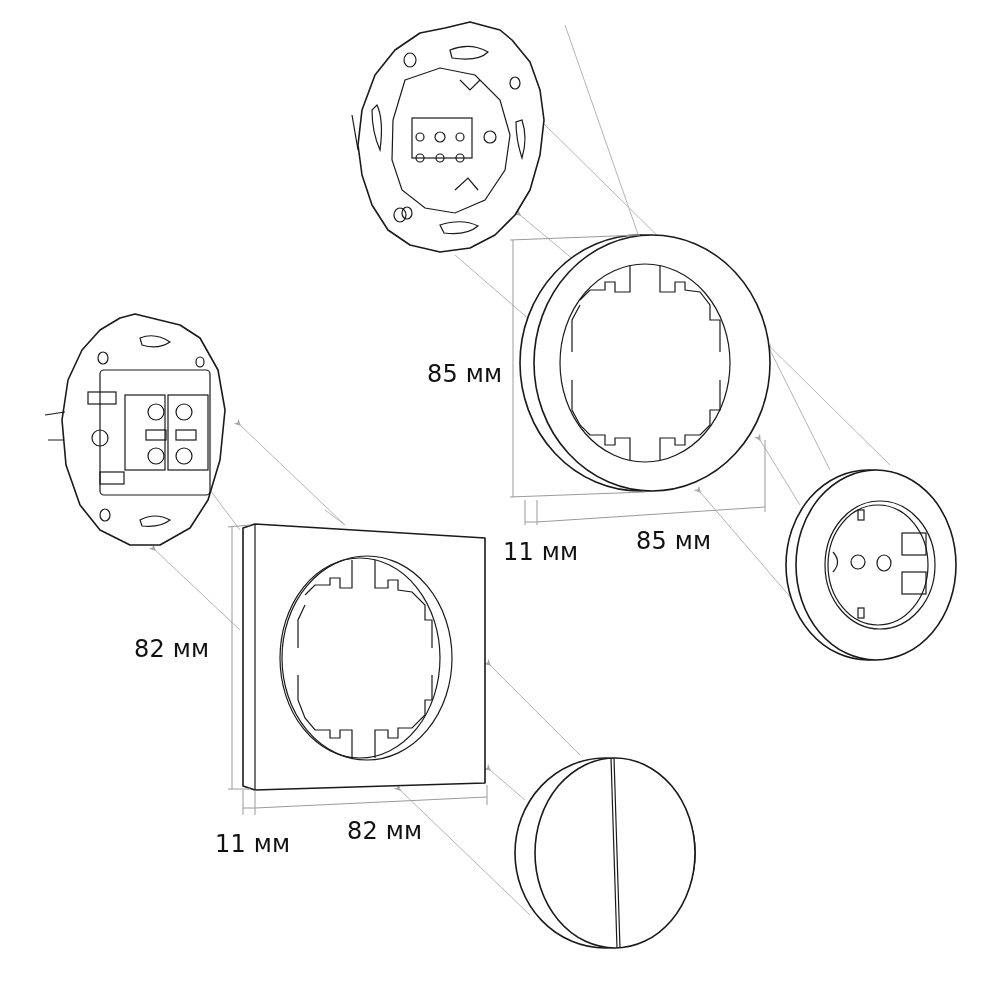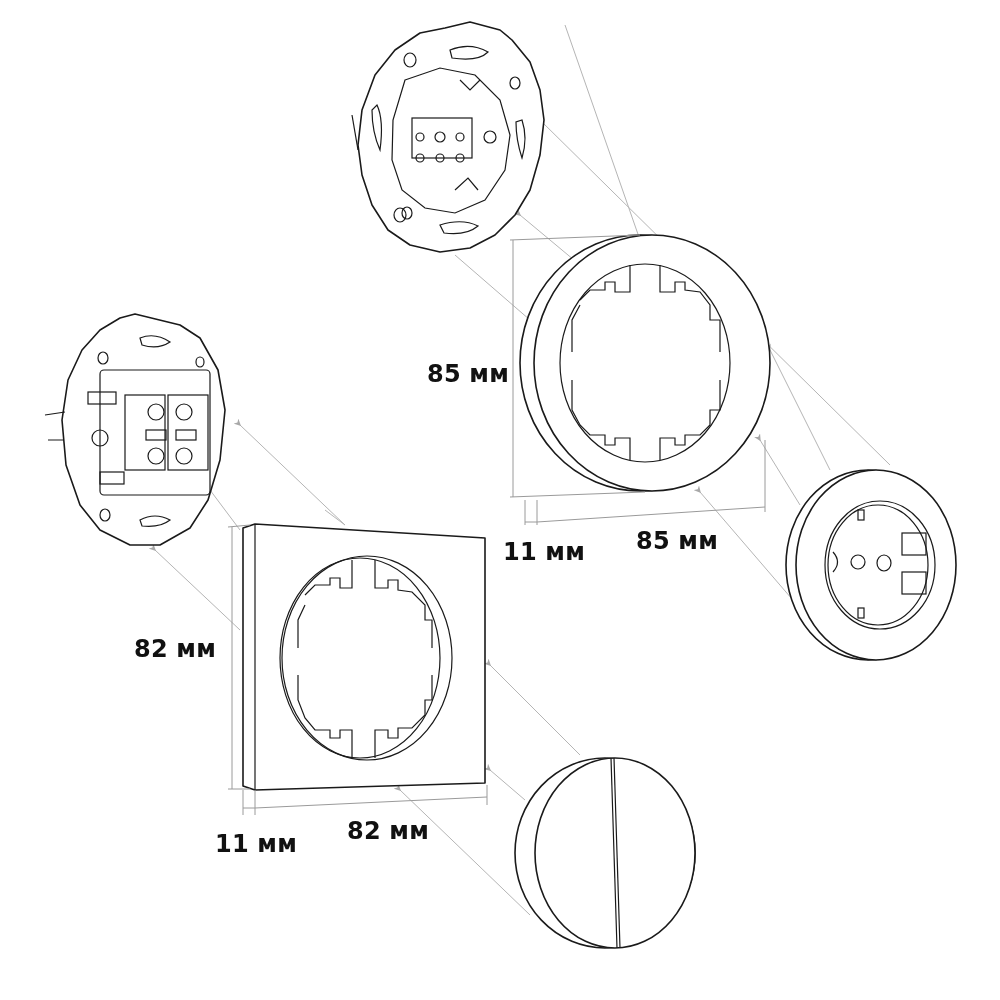--- a/index.html
+++ b/index.html
@@ -3,21 +3,21 @@
   <meta charset="utf-8">
   <style>
     html, body { margin: 0; padding: 0; background: #ffffff; }
     body { width: 1000px; height: 1000px; position: relative; overflow: hidden; font-family: "DejaVu Sans", "Liberation Sans", sans-serif; }
     svg.canvas { position: absolute; left: 0; top: 0; width: 1000px; height: 1000px; }
     .ink { fill: #ffffff; stroke: #1a1a1a; stroke-width: 1.6; stroke-linejoin: round; }
     .ink-thin { fill: none; stroke: #1a1a1a; stroke-width: 1.2; }
     .guide { fill: none; stroke: #b5b5b5; stroke-width: 1; }
     .dim { fill: none; stroke: #9a9a9a; stroke-width: 1; }
     .arrow { fill: #a8a8a8; }
-    .label { position: absolute; font-size: 24px; color: #111111; white-space: nowrap; letter-spacing: 0.2px; font-weight: bold; }
+    .label { position: absolute; font-size: 24px; color: #111111; white-space: nowrap; letter-spacing: 0.2px; }
   </style>
 </head>
 <body>
 
 <svg class="canvas" viewBox="0 0 1000 1000">
   <defs>
     <marker id="arr" viewBox="0 0 10 10" refX="2" refY="5" markerWidth="7" markerHeight="7" orient="auto-start-reverse">
       <path d="M0,5 L10,0 L7,5 L10,10 Z" class="arrow"></path>
     </marker>
   </defs>

